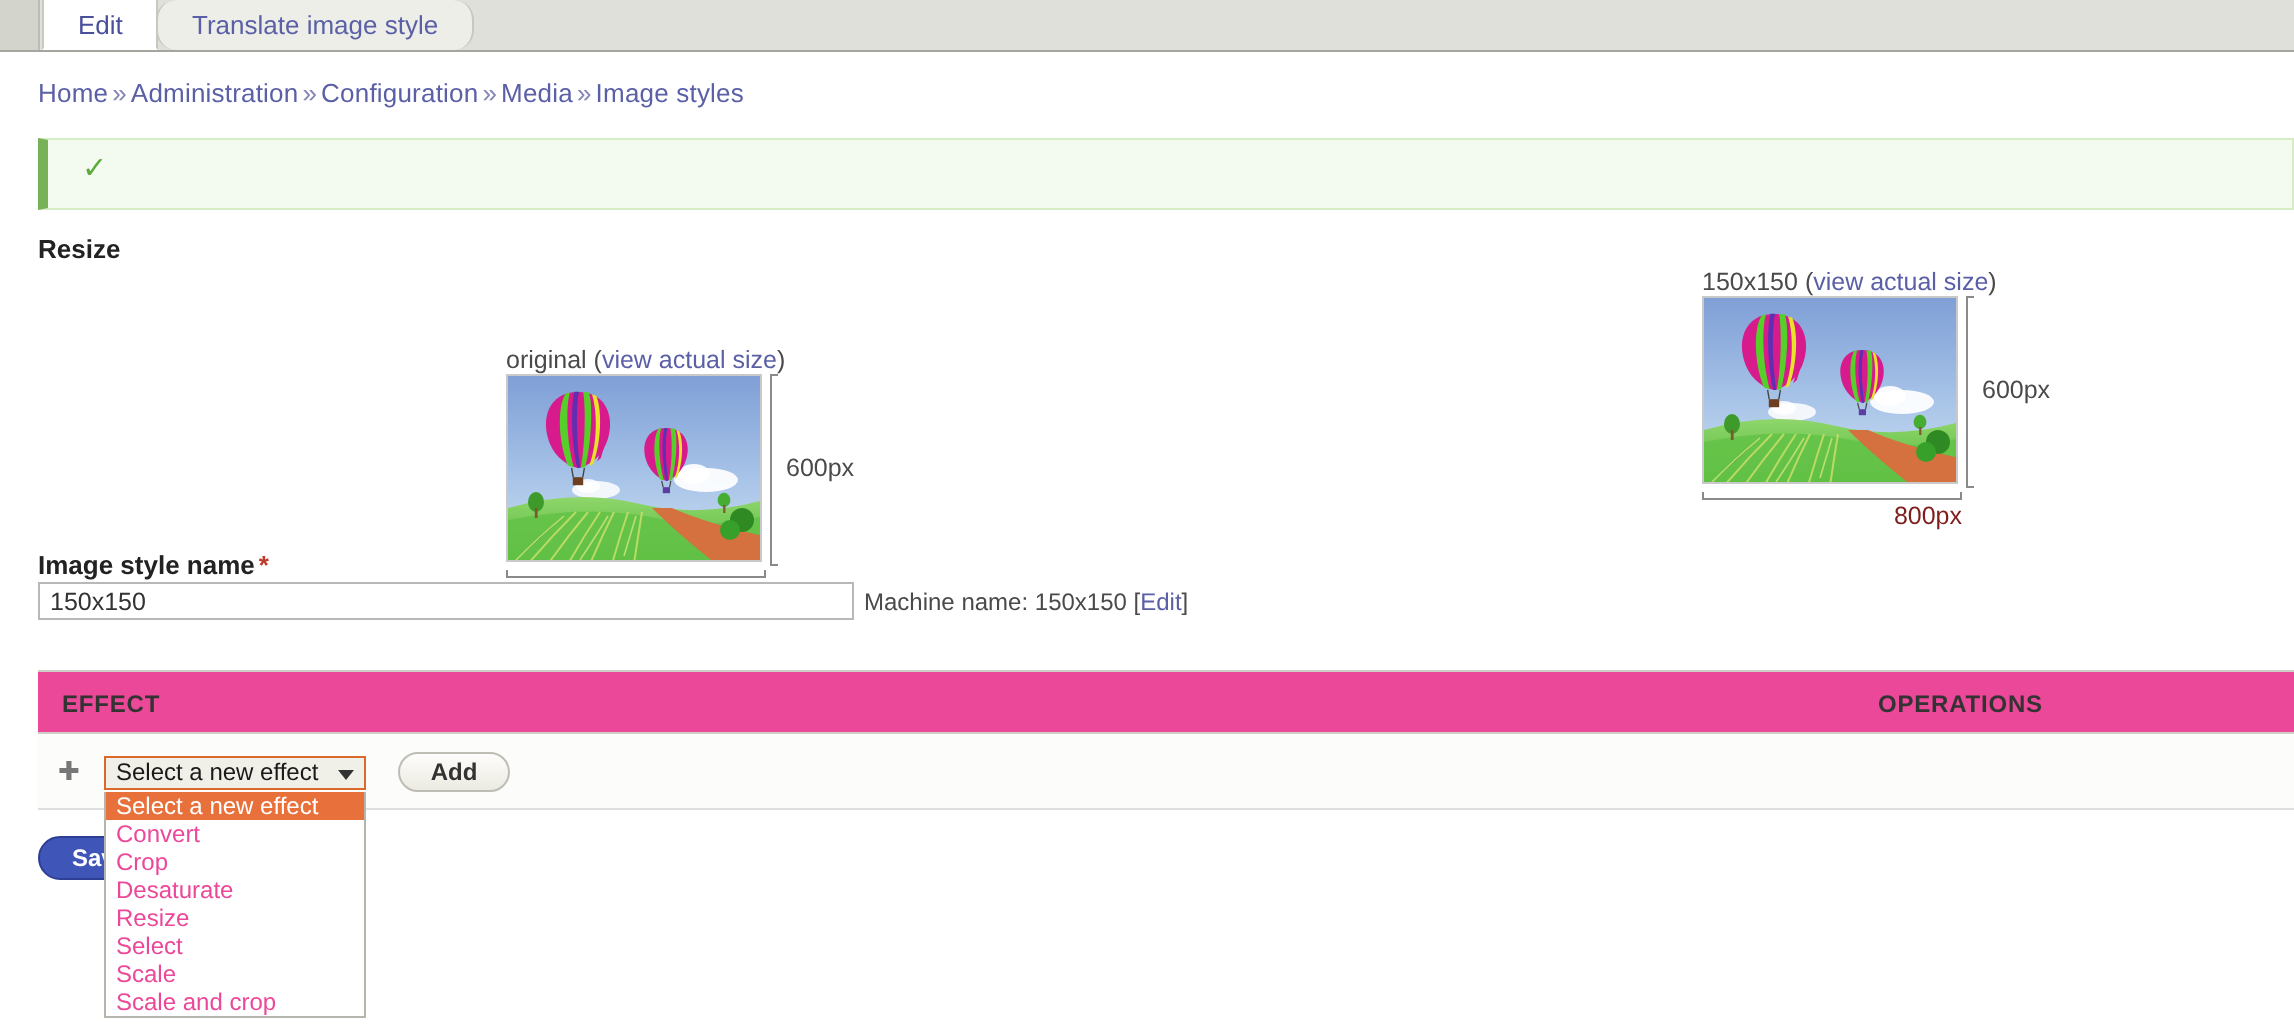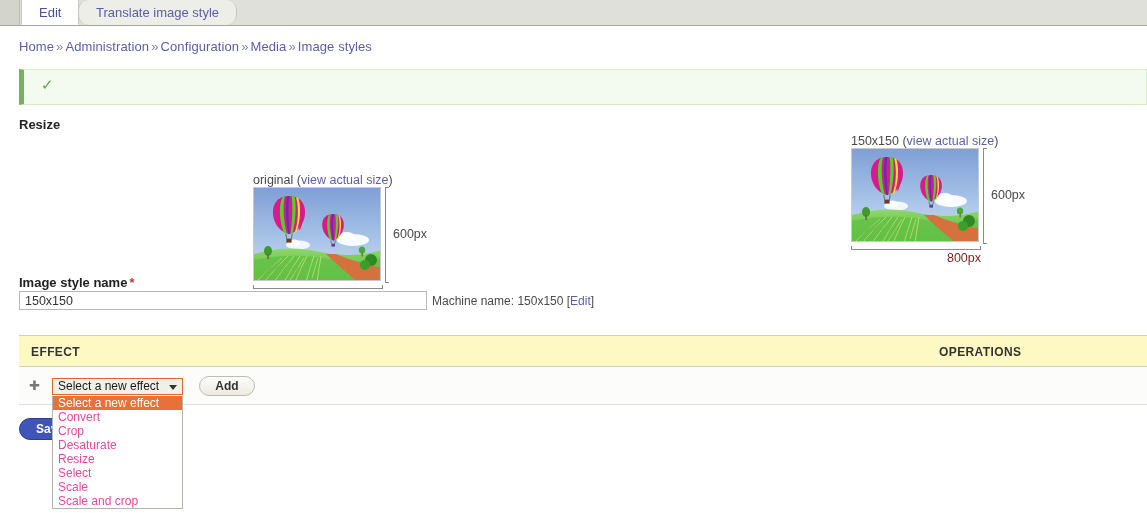--- a/index.html
+++ b/index.html
@@ -175,21 +175,21 @@
     white-space: nowrap;
     text-align: right;
   }
   .machine-name a { color: #5a5fa6; text-decoration: none; }
 
   
   .tbl-head {
     position: absolute;
     left: 19px; top: 335px;
     width: 1128px; height: 32px;
-    background: #fef9c3;
+    background: #ec4899;
     border-top: 1px solid #cfcfc8;
     border-bottom: 1px solid #cfcfc8;
   }
   .th {
     position: absolute;
     top: 9px;
     font-size: 12px;
     font-weight: bold;
     letter-spacing: 0.4px;
     color: #333;

